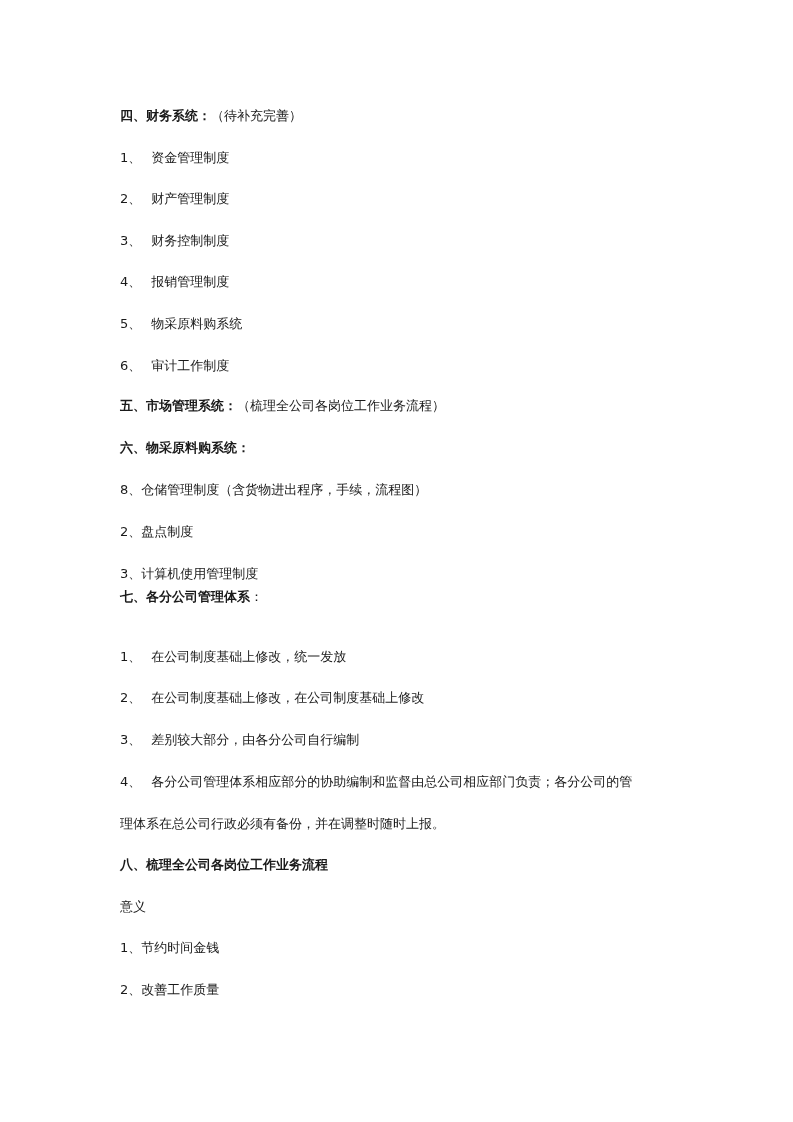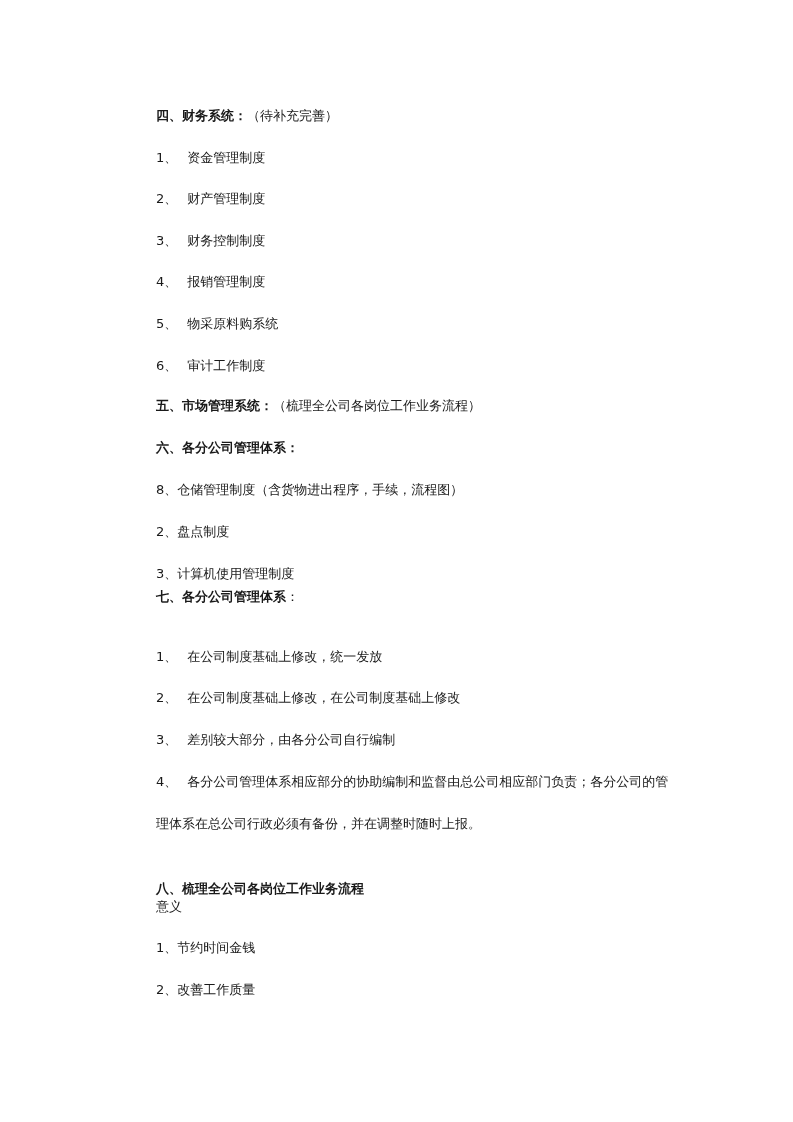--- a/index.html
+++ b/index.html
@@ -1,18 +1,18 @@
 <!DOCTYPE html>
 <html><head>
   <meta charset="utf-8">
   <style>
     html, body { margin: 0; padding: 0; background: #ffffff; }
     body { width: 793px; height: 1122px; position: relative; overflow: hidden;
            font-family: "DejaVu Sans", "Liberation Sans", sans-serif; color: #1a1a1a; }
-    .line { position: absolute; left: 120px; font-size: 13px; line-height: 16px; white-space: nowrap; margin-left: 36px; }
+    .line { position: absolute; left: 120px; font-size: 13px; line-height: 16px; white-space: nowrap; }
     .b { font-weight: bold; }
     .gap { display: inline-block; width: 10px; }
   </style>
 </head>
 <body>
 
 <div>
 
   <div class="line" style="top:108px">
     <span class="b">四、财务系统：</span><span>（待补充完善）</span>
@@ -21,32 +21,32 @@
   <div class="line" style="top:191px"><span>2、</span><span class="gap"></span><span>财产管理制度</span></div>
   <div class="line" style="top:233px"><span>3、</span><span class="gap"></span><span>财务控制制度</span></div>
   <div class="line" style="top:274px"><span>4、</span><span class="gap"></span><span>报销管理制度</span></div>
   <div class="line" style="top:316px"><span>5、</span><span class="gap"></span><span>物采原料购系统</span></div>
   <div class="line" style="top:358px"><span>6、</span><span class="gap"></span><span>审计工作制度</span></div>
 
   <div class="line" style="top:398px">
     <span class="b">五、市场管理系统：</span><span>（梳理全公司各岗位工作业务流程）</span>
   </div>
 
-  <div class="line b" style="top:440px">六、各分公司管理体系：</div>
+  <div class="line b" style="top:440px">六、物采原料购系统：</div>
   <div class="line" style="top:482px">8、仓储管理制度（含货物进出程序，手续，流程图）</div>
   <div class="line" style="top:524px">2、盘点制度</div>
   <div class="line" style="top:566px">3、计算机使用管理制度</div>
 
   <div class="line" style="top:589px">
     <span class="b">七、各分公司管理体系</span><span>：</span>
   </div>
   <div class="line" style="top:649px"><span>1、</span><span class="gap"></span><span>在公司制度基础上修改，统一发放</span></div>
   <div class="line" style="top:690px"><span>2、</span><span class="gap"></span><span>在公司制度基础上修改，在公司制度基础上修改</span></div>
   <div class="line" style="top:732px"><span>3、</span><span class="gap"></span><span>差别较大部分，由各分公司自行编制</span></div>
   <div class="line" style="top:774px"><span>4、</span><span class="gap"></span><span>各分公司管理体系相应部分的协助编制和监督由总公司相应部门负责；各分公司的管</span></div>
   <div class="line" style="top:816px">理体系在总公司行政必须有备份，并在调整时随时上报。</div>
 
-  <div class="line b" style="top:881px">八、梳理全公司各岗位工作业务流程</div>
+  <div class="line b" style="top:857px">八、梳理全公司各岗位工作业务流程</div>
   <div class="line" style="top:899px">意义</div>
   <div class="line" style="top:940px">1、节约时间金钱</div>
   <div class="line" style="top:982px">2、改善工作质量</div>
 
 </div>
 
 </body></html>

